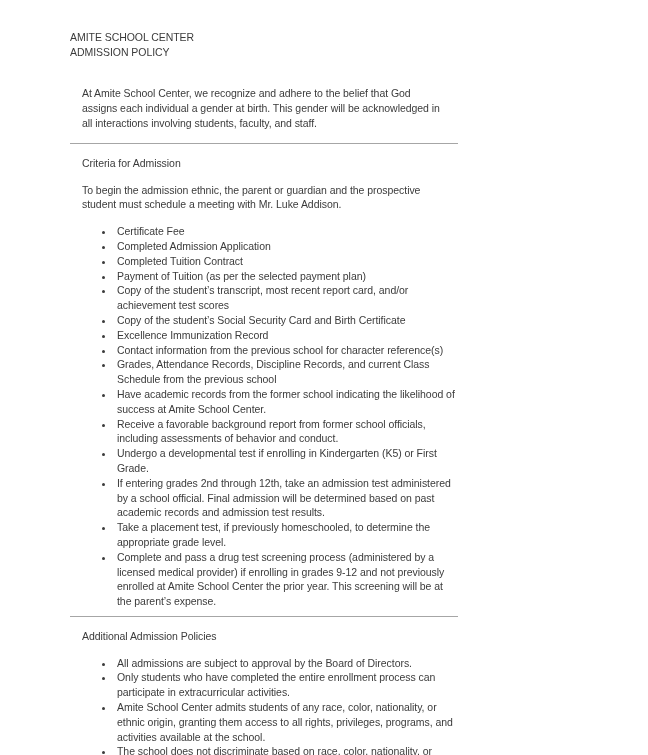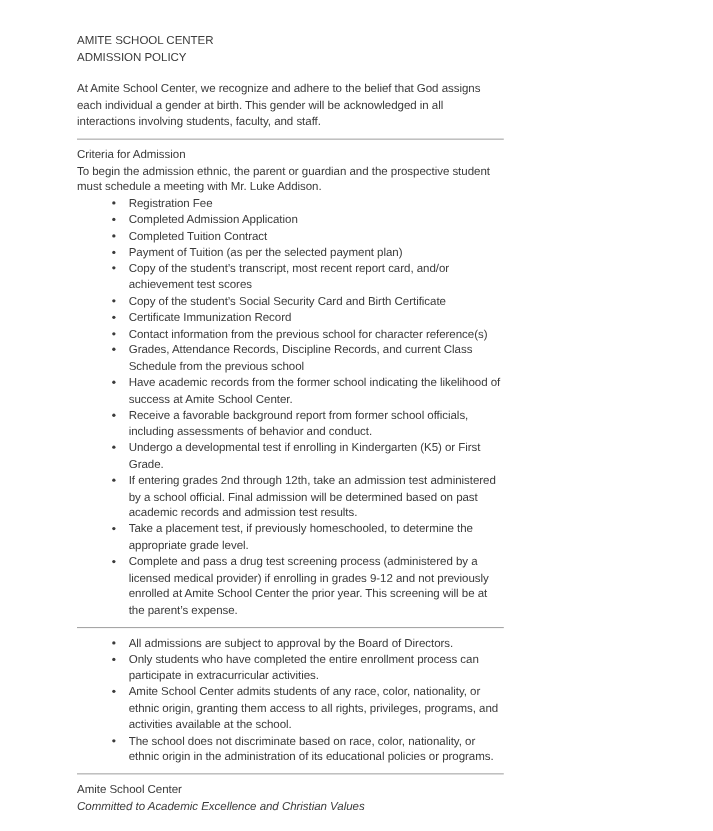--- a/index.html
+++ b/index.html
@@ -20,21 +20,21 @@
     line-height: 14.8px;
     color: #3b3b3b;
     overflow: hidden;
   }
   .doc-title, .doc-subtitle {
     font-weight: normal;
     margin: 0;
     font-size: 10.5px;
   }
   p {
-    margin: 0;
+    margin: 12px;
   }
   .spacer {
     height: 14.8px;
   }
   .bold {
     font-weight: normal;
   }
   hr.section-rule {
     border: none;
     border-top: 1px solid #a6a6a6;
@@ -69,45 +69,46 @@
 
   <p>At Amite School Center, we recognize and adhere to the belief that God assigns each individual a gender at birth. This gender will be acknowledged in all interactions involving students, faculty, and staff.</p>
 
   <hr class="section-rule">
 
   <section>
     <p class="bold">Criteria for Admission</p>
     <p>To begin the admission ethnic, the parent or guardian and the prospective student must schedule a meeting with Mr. Luke Addison.</p>
 
     <ul class="bullet-list">
-      <li>Registration Fee</li>
+      <li>Certificate Fee</li>
       <li>Completed Admission Application</li>
       <li>Completed Tuition Contract</li>
       <li>Payment of Tuition (as per the selected payment plan)</li>
       <li>Copy of the student’s transcript, most recent report card, and/or achievement test scores</li>
       <li>Copy of the student’s Social Security Card and Birth Certificate</li>
-      <li>Certificate Immunization Record</li>
+      <li>Excellence Immunization Record</li>
       <li>Contact information from the previous school for character reference(s)</li>
       <li>Grades, Attendance Records, Discipline Records, and current Class Schedule from the previous school</li>
     </ul>
 
 
     <ul class="bullet-list">
       <li>Have academic records from the former school indicating the likelihood of success at Amite School Center.</li>
       <li>Receive a favorable background report from former school officials, including assessments of behavior and conduct.</li>
       <li>Undergo a developmental test if enrolling in Kindergarten (K5) or First Grade.</li>
       <li>If entering grades 2nd through 12th, take an admission test administered by a school official. Final admission will be determined based on past academic records and admission test results.</li>
       <li>Take a placement test, if previously homeschooled, to determine the appropriate grade level.</li>
       <li>Complete and pass a drug test screening process (administered by a licensed medical provider) if enrolling in grades 9-12 and not previously enrolled at Amite School Center the prior year. This screening will be at the parent’s expense.</li>
     </ul>
   </section>
 
   <hr class="section-rule">
 
   <section>
+    <p class="bold">Additional Admission Policies</p>
 
     <ul class="bullet-list">
       <li>All admissions are subject to approval by the Board of Directors.</li>
       <li>Only students who have completed the entire enrollment process can participate in extracurricular activities.</li>
       <li>Amite School Center admits students of any race, color, nationality, or ethnic origin, granting them access to all rights, privileges, programs, and activities available at the school.</li>
       <li>The school does not discriminate based on race, color, nationality, or ethnic origin in the administration of its educational policies or programs.</li>
     </ul>
 
   </section>
 

